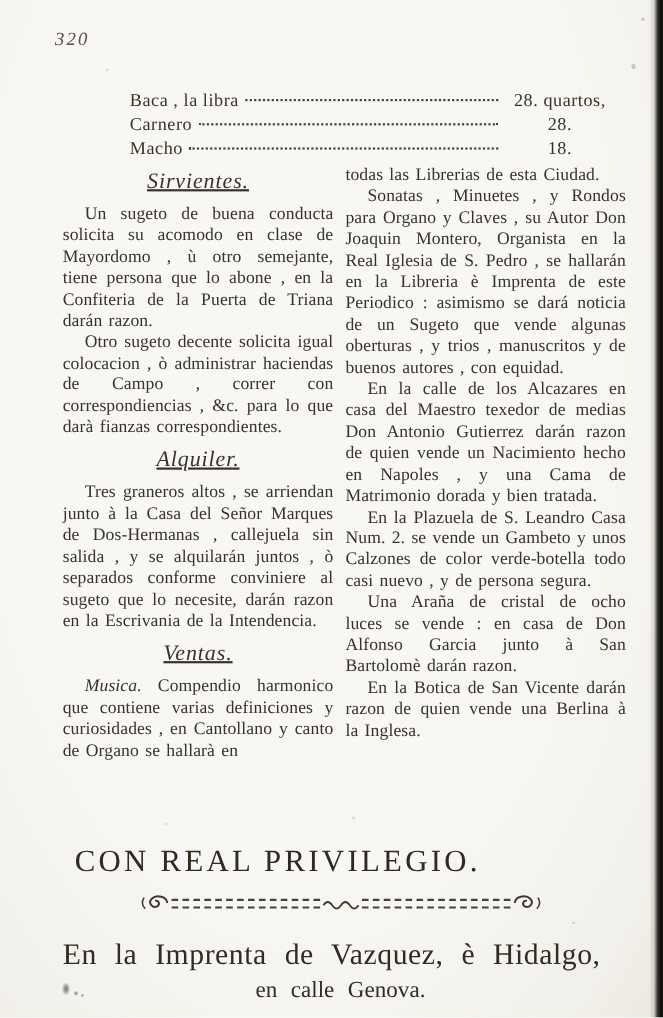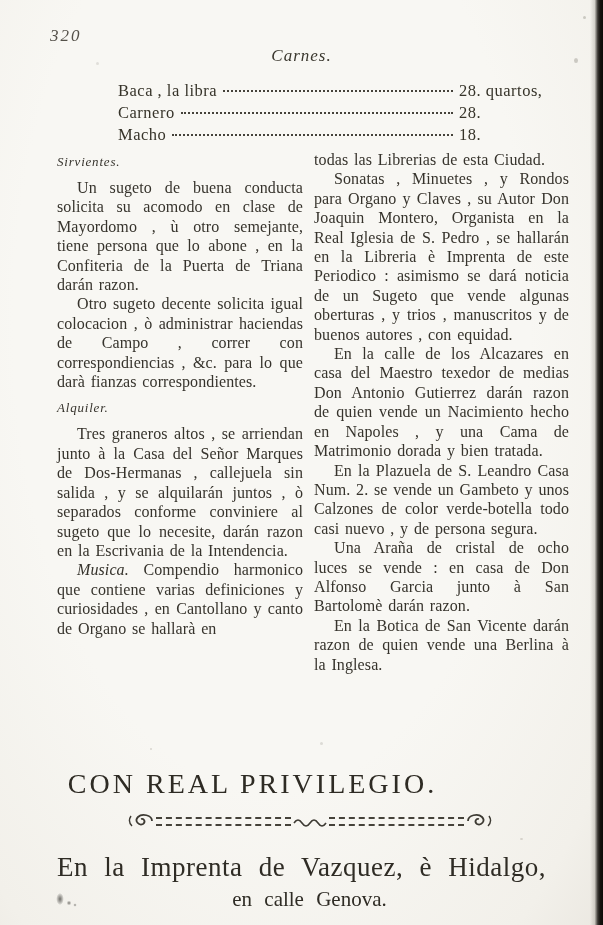--- a/index.html
+++ b/index.html
@@ -15,31 +15,31 @@
   .scan-edge{position:absolute;top:0;right:0;width:13px;height:925px;
     background:linear-gradient(to right,rgba(120,115,105,0) 0%,rgba(120,115,105,.25) 35%,#3a3733 60%,#15130f 78%,#0c0b08 100%);}
 
   
   .page-number{position:absolute;left:50px;top:26px;font-size:17px;color:#55514a;letter-spacing:2px;font-style:italic;}
   .running-head{position:absolute;top:46px;left:0;width:603px;text-align:center;
     font-style:italic;font-size:17px;letter-spacing:1px;color:#3b382f;}
 
   
   .price-table{position:absolute;top:80px;left:118px;right:44px;}
-  .price-row{display:flex;align-items:baseline;font-size:16.5px;line-height:22px;color:#363329;}
+  .price-row{display:flex;align-items:baseline;font-size:16.5px;line-height:22px;color:#363329;text-align:center;}
   .price-label{flex:none;letter-spacing:.5px;}
   .price-dots{flex:1;margin:0 6px;border-bottom:2px dotted #45423a;transform:translateY(-4px);}
   .price-value{flex:none;width:100px;letter-spacing:.5px;}
 
   
   .columns{position:absolute;top:150px;left:57px;right:34px;display:flex;gap:11px;}
   .col{color:#36332c;}
   .col-left{width:246px;flex:none;}
   .col-right{flex:1;}
-  .col-heading{font-style:italic;text-align:left;font-size:13px;margin:4px 0 8px;letter-spacing:.8px;}
+  .col-heading{font-style:italic;text-align:center;font-size:20px;margin:4px 0 8px;letter-spacing:.8px;text-decoration:underline;}
   .col-heading.mid{margin-top:9px;}
   .col p{margin:0;text-align:justify;text-indent:20px;font-size:16px;line-height:19.4px;word-spacing:1.6px;letter-spacing:.1px;}
   .col p.noindent{text-indent:0;}
   .lead-italic{font-style:italic;}
 
   
   .privilege{position:absolute;top:768px;left:0;width:505px;text-align:center;
     font-size:28px;letter-spacing:3px;color:#2e2b24;}
   .divider{position:absolute;top:812px;left:128px;width:364px;display:flex;align-items:center;}
   .divider .curl{flex:none;width:26px;height:18px;}
@@ -63,21 +63,20 @@
   .s4{left:150px;top:748px;width:2px;height:2px;opacity:.3;}
   .s5{left:520px;top:838px;width:3px;height:2px;opacity:.3;}
   .s6{left:96px;top:62px;width:3px;height:3px;opacity:.22;}
 </style>
 </head>
 <body>
 
 <div class="page">
 
   <div class="page-number">320</div>
-  <div class="running-head">Carnes.</div>
 
   <div class="price-table">
     <div class="price-row">
       <span class="price-label">Baca , la libra</span>
       <span class="price-dots"></span>
       <span class="price-value">28. quartos,</span>
     </div>
     <div class="price-row">
       <span class="price-label">Carnero</span>
       <span class="price-dots"></span>
@@ -90,20 +89,21 @@
     </div>
   </div>
 
   <div class="columns">
     <div class="col col-left">
       <div class="col-heading">Sirvientes.</div>
       <p>Un sugeto de buena conducta solicita su acomodo en clase de Mayordomo , ù otro semejante, tiene persona que lo abone , en la Confiteria de la Puerta de Triana darán razon.</p>
       <p>Otro sugeto decente solicita igual colocacion , ò administrar haciendas de Campo , correr con correspondiencias , &amp;c. para lo que darà fianzas correspondientes.</p>
       <div class="col-heading mid">Alquiler.</div>
       <p>Tres graneros altos , se arriendan junto à la Casa del Señor Marques de Dos-Hermanas , callejuela sin salida , y se alquilarán juntos , ò separados conforme conviniere al sugeto que lo necesite, darán razon en la Escrivania de la Intendencia.</p>
+      <div class="col-heading mid">Ventas.</div>
       <p><span class="lead-italic">Musica.</span><span> Compendio harmonico que contiene varias definiciones y curiosidades , en Cantollano y canto de Organo se hallarà en</span></p>
     </div>
 
     <div class="col col-right">
       <p class="noindent">todas las Librerias de esta Ciudad.</p>
       <p>Sonatas , Minuetes , y Rondos para Organo y Claves , su Autor Don Joaquin Montero, Organista en la Real Iglesia de S. Pedro , se hallarán en la Libreria è Imprenta de este Periodico : asimismo se dará noticia de un Sugeto que vende algunas oberturas , y trios , manuscritos y de buenos autores , con equidad.</p>
       <p>En la calle de los Alcazares en casa del Maestro texedor de medias Don Antonio Gutierrez darán razon de quien vende un Nacimiento hecho en Napoles , y una Cama de Matrimonio dorada y bien tratada.</p>
       <p>En la Plazuela de S. Leandro Casa Num. 2. se vende un Gambeto y unos Calzones de color verde-botella todo casi nuevo , y de persona segura.</p>
       <p>Una Araña de cristal de ocho luces se vende : en casa de Don Alfonso Garcia junto à San Bartolomè darán razon.</p>
       <p>En la Botica de San Vicente darán razon de quien vende una Berlina à la Inglesa.</p>

